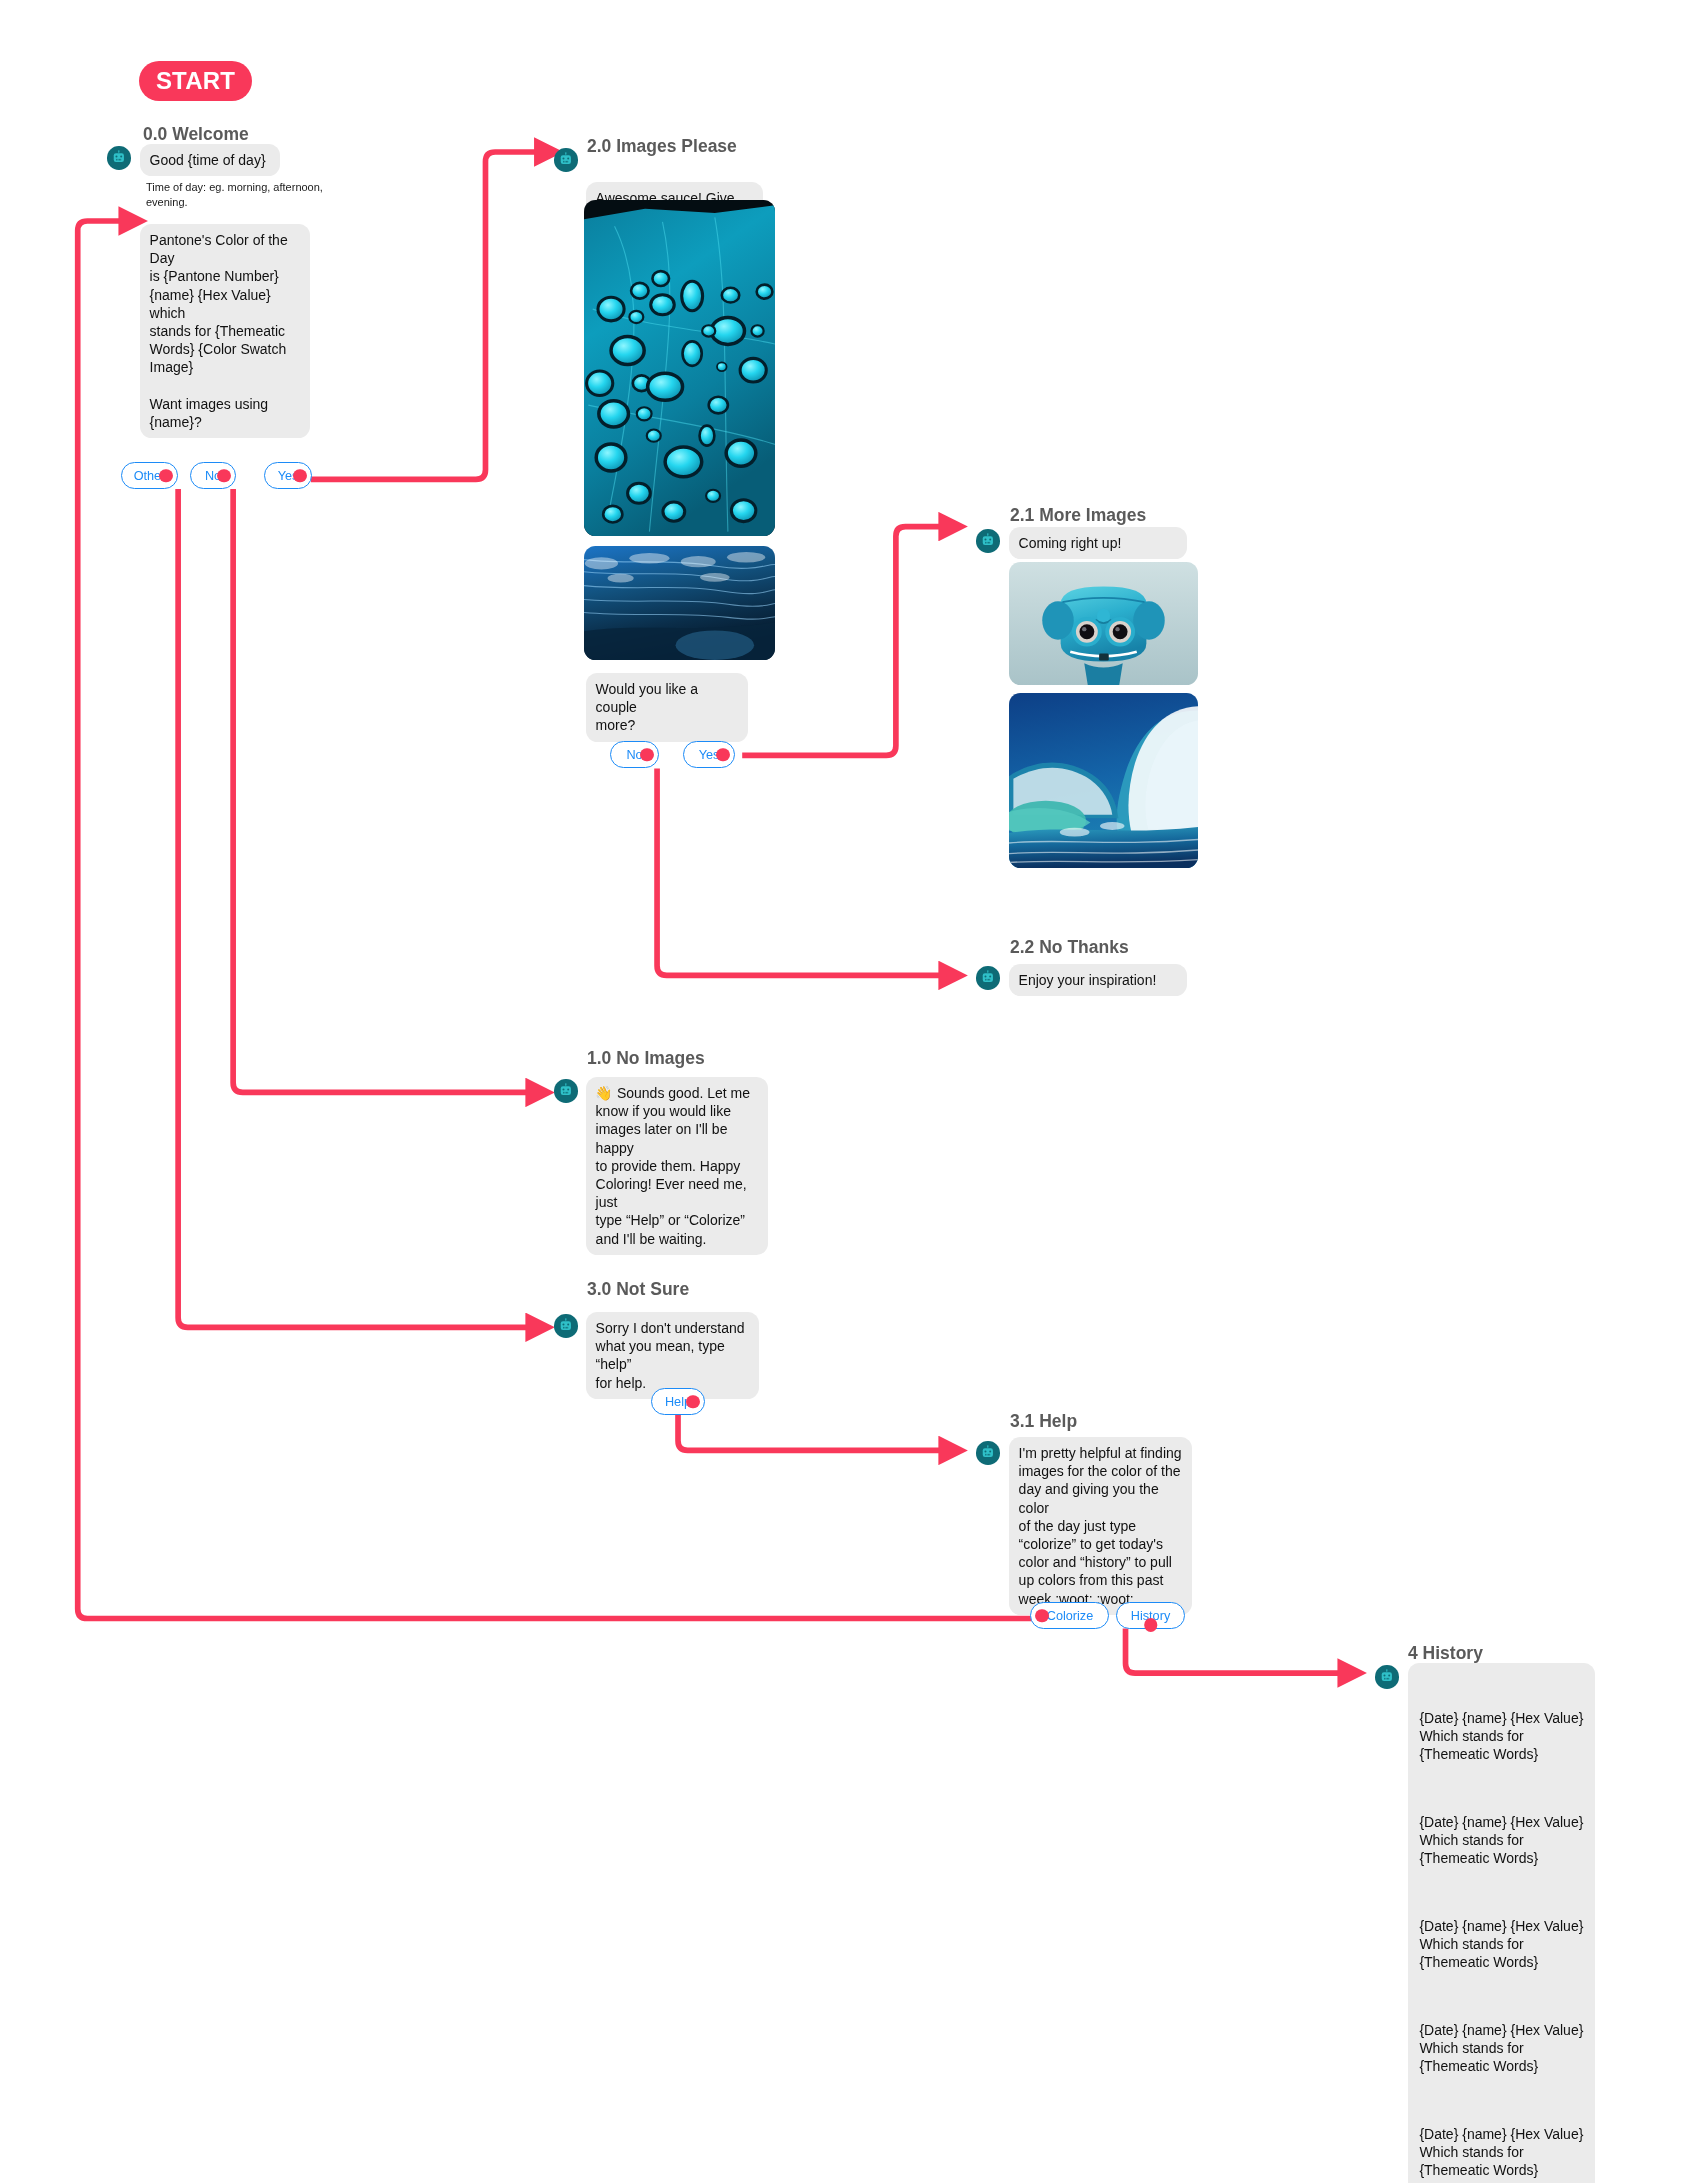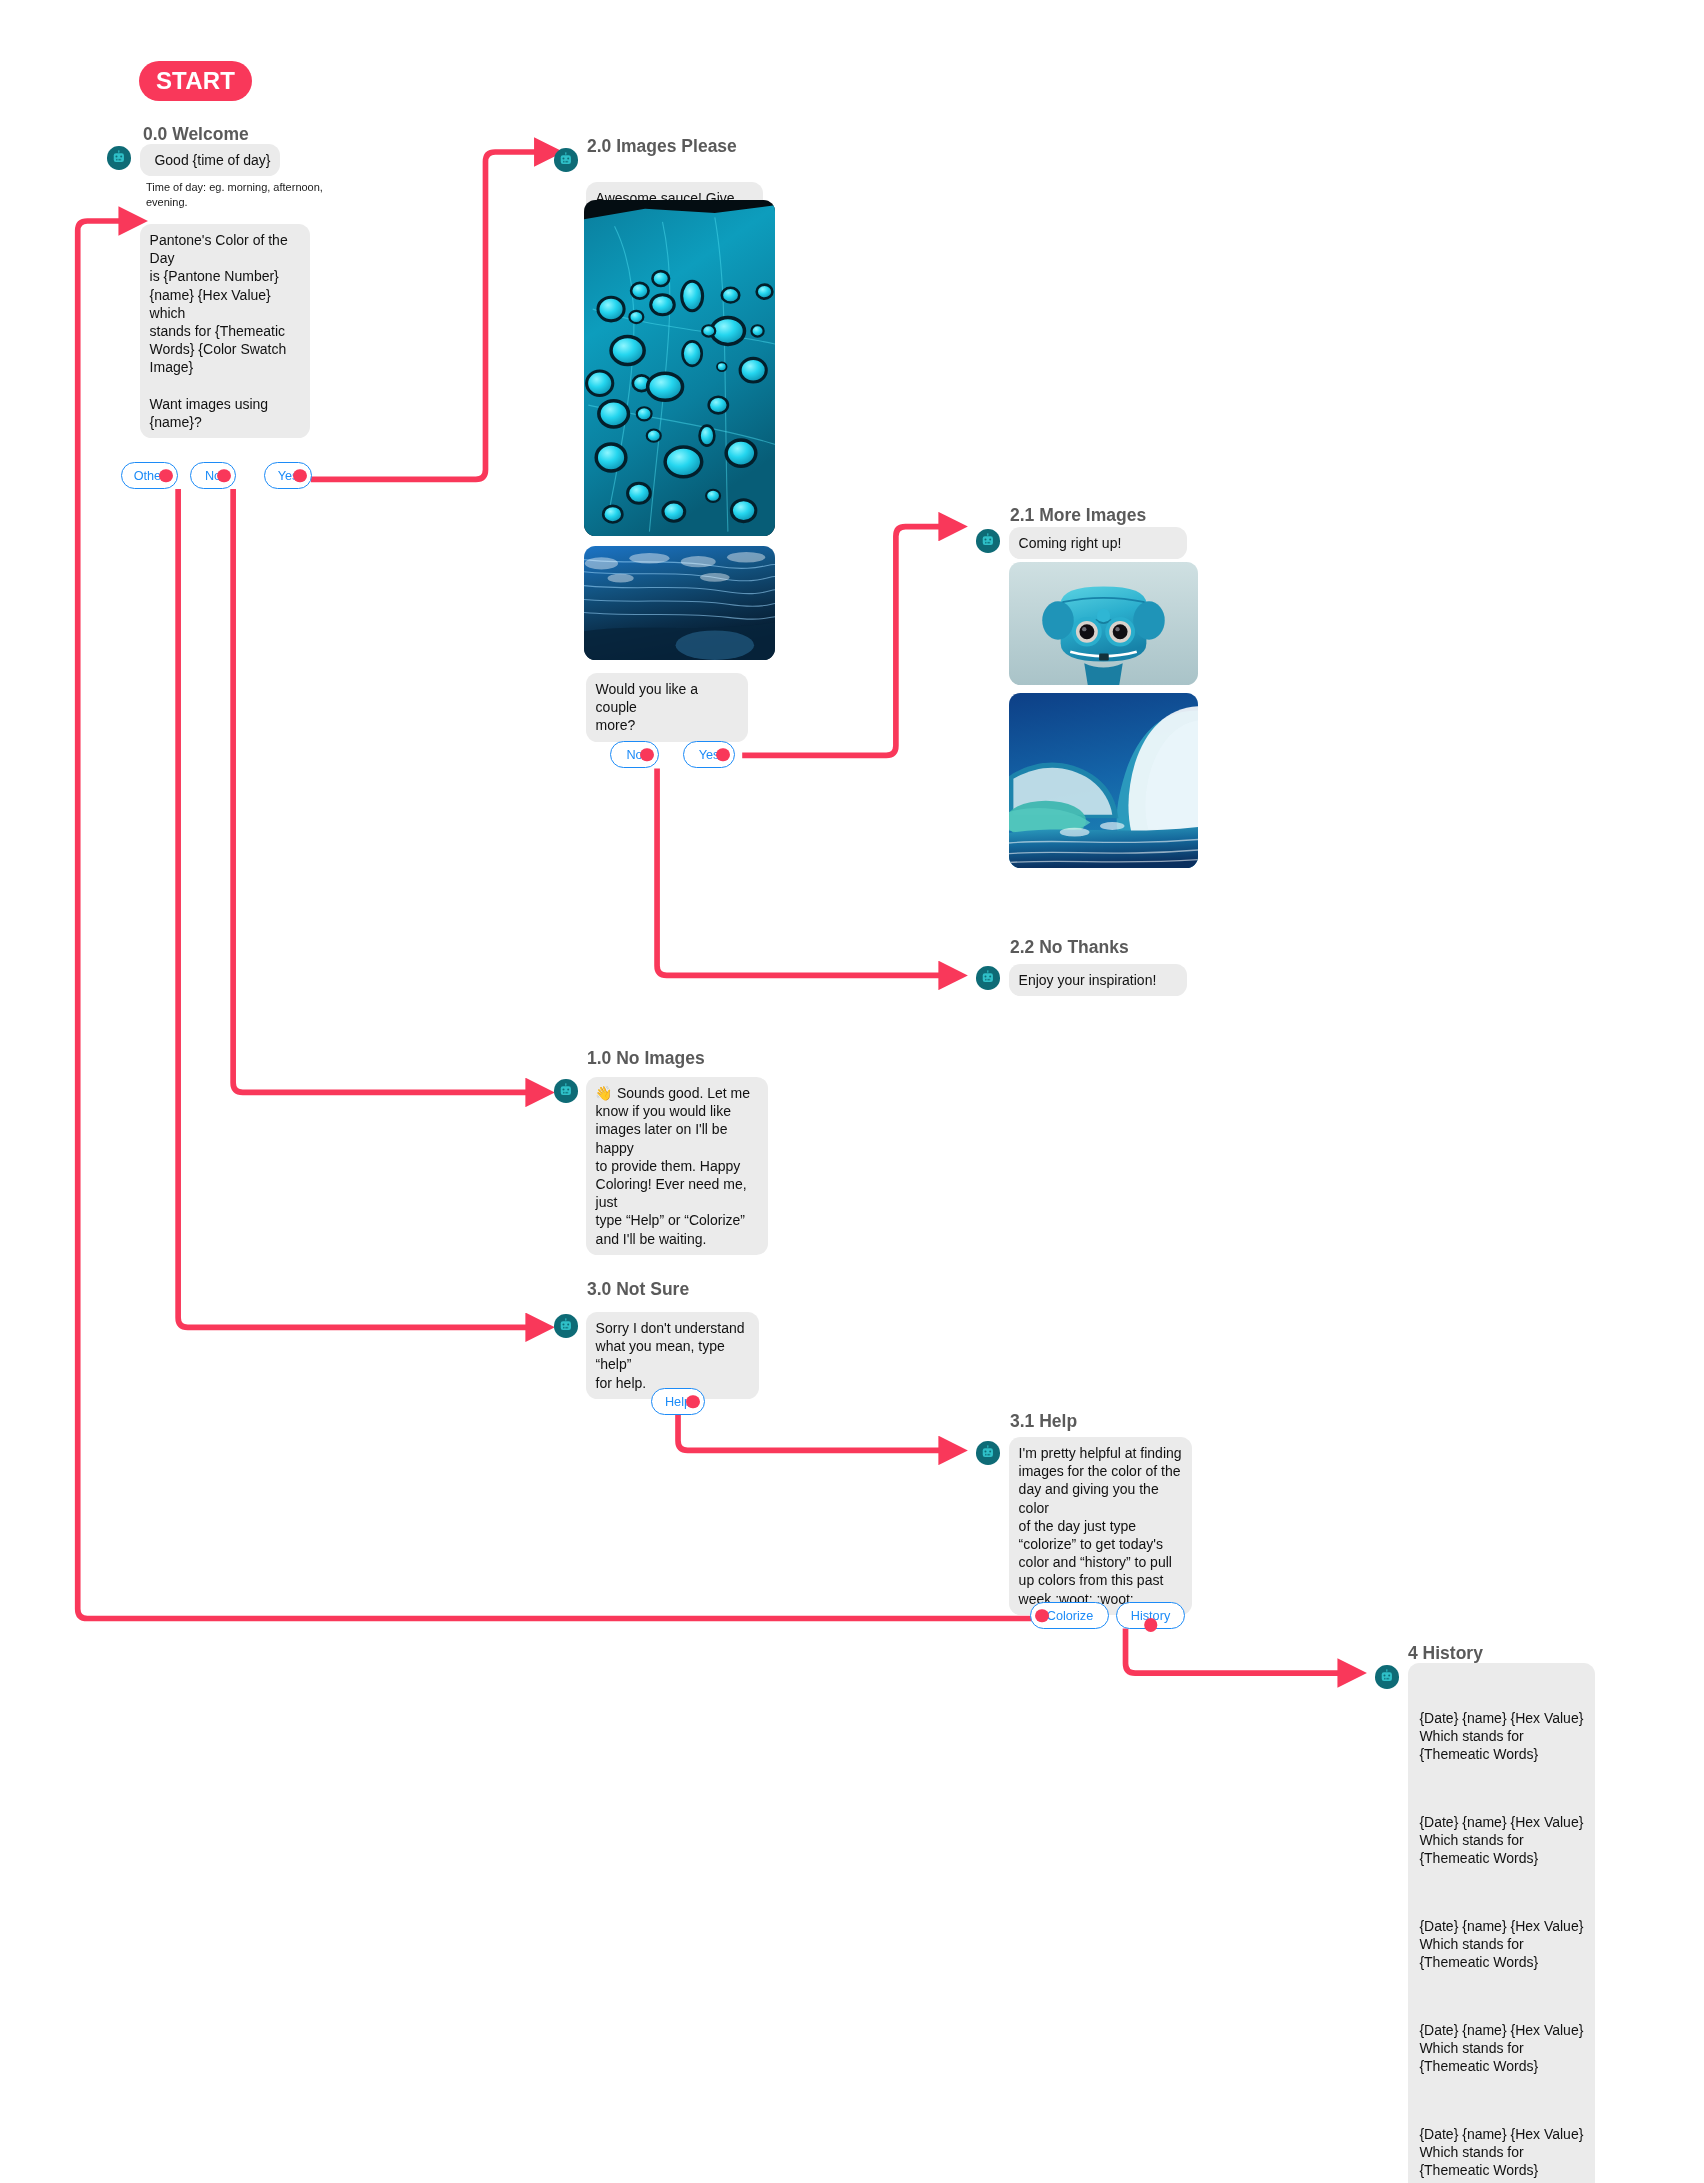--- a/index.html
+++ b/index.html
@@ -125,21 +125,21 @@
         <circle cx="8.4" cy="9.8" r="1.55"></circle>
         <circle cx="15.6" cy="9.8" r="1.55"></circle>
         <rect x="8.0" y="13.2" width="1.25" height="3.0" rx="0.6"></rect>
         <rect x="10.1" y="13.2" width="1.25" height="3.0" rx="0.6"></rect>
         <rect x="12.2" y="13.2" width="1.25" height="3.0" rx="0.6"></rect>
         <rect x="14.3" y="13.2" width="1.25" height="3.0" rx="0.6"></rect>
       </g>
     </svg>
   </div>
 
-  <div class="bubble" style="left:140px; top:144px; width:140px;text-align:right;">Good {time of day}</div>
+  <div class="bubble" style="left:140px; top:144px; width:140px;">Good {time of day}</div>
 
   <div class="note" style="left:146px; top:180px; width:192px;">Time of day: eg. morning, afternoon,
 evening.</div>
 
   <div class="bubble" style="left:140px; top:224px; width:170px;">Pantone's Color of the Day
 is {Pantone Number}
 {name} {Hex Value} which
 stands for {Themeatic
 Words} {Color Swatch
 Image}

